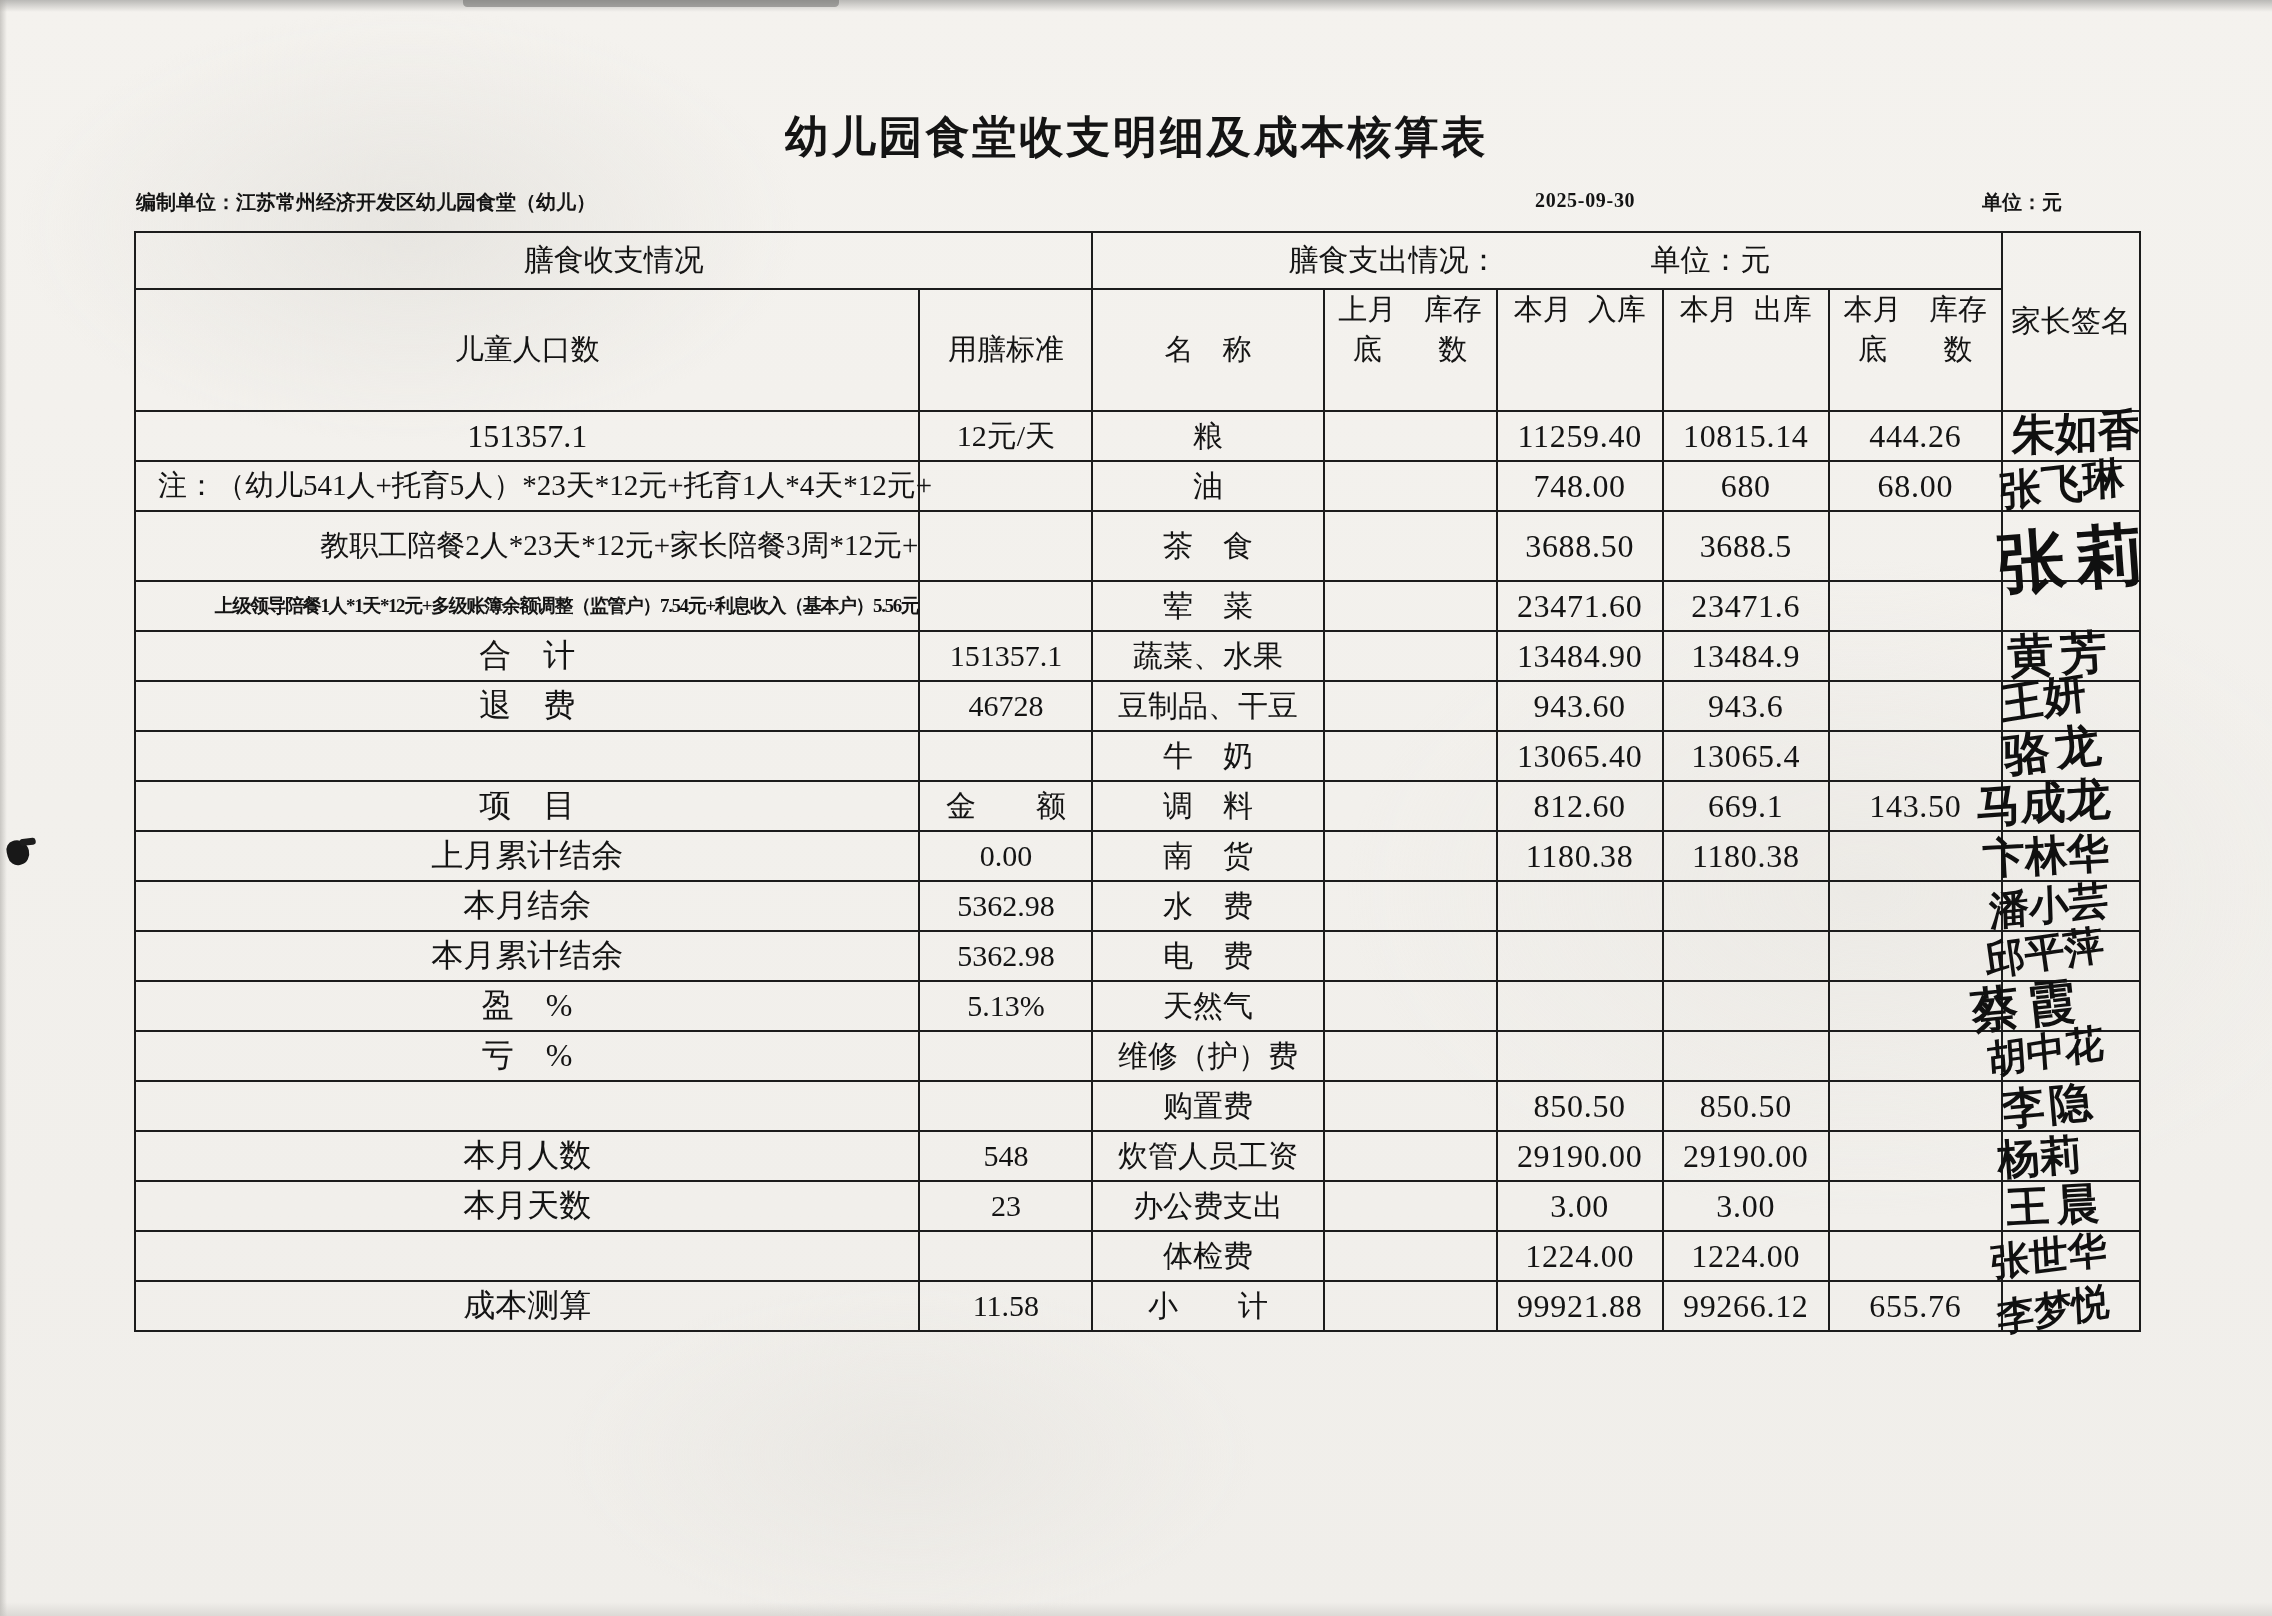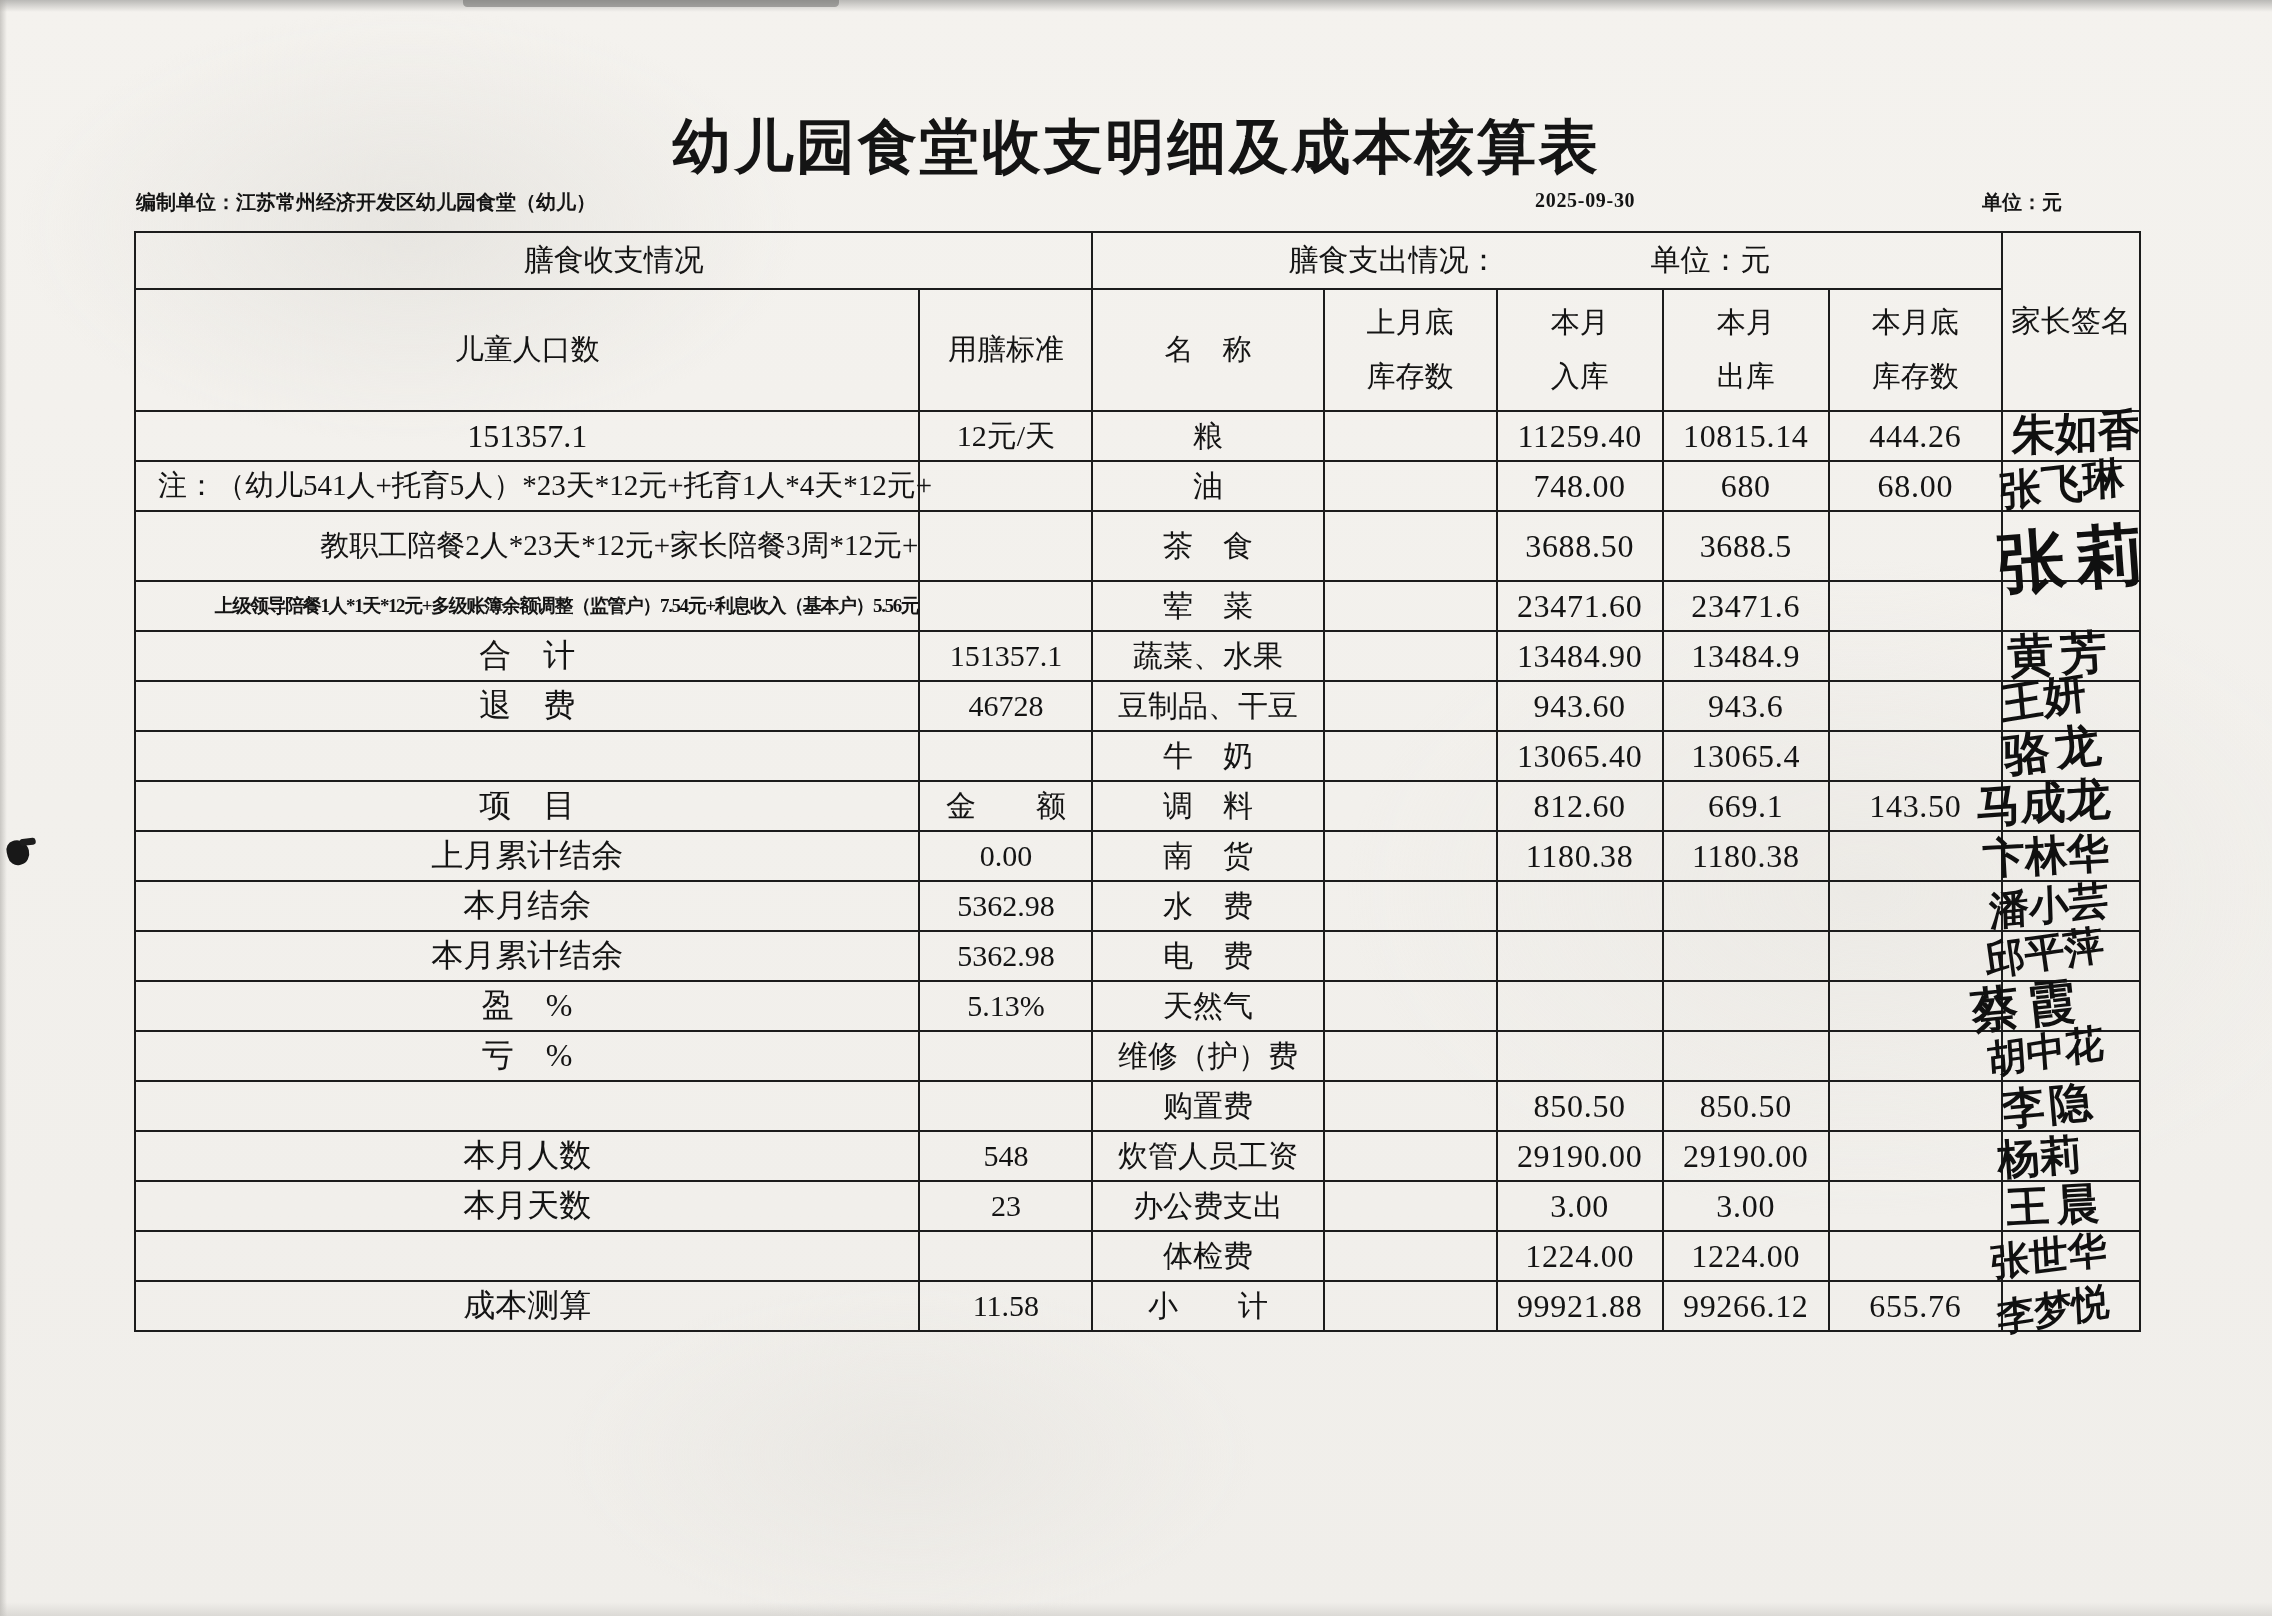--- a/index.html
+++ b/index.html
@@ -17,21 +17,21 @@
 
   
   .edge-top{position:absolute;left:0;top:0;right:0;height:11.6px;background:linear-gradient(#9a9a98,rgba(154,154,152,0));opacity:.65;}
   .edge-top-dark{position:absolute;left:463px;top:0;width:376px;height:6.5px;background:#6e6e6c;opacity:.55;border-radius:0 0 4.3px 4.3px;}
   .edge-left{position:absolute;left:0;top:0;bottom:0;width:6.5px;background:linear-gradient(90deg,#a8a6a2,rgba(168,166,162,0));opacity:.55;}
   .edge-bottom{position:absolute;left:0;right:0;bottom:0;height:14.5px;background:linear-gradient(rgba(190,188,184,0),#c6c4c0);opacity:.5;}
   .ink-blot{position:absolute;left:7.2px;top:840px;width:22px;height:24.6px;background:#181818;border-radius:45% 60% 55% 50%;transform:rotate(-14deg);}
   .ink-blot:after{content:"";position:absolute;left:14.5px;top:1.4px;width:16px;height:6.5px;background:#1d1d1d;border-radius:2.9px;transform:rotate(8deg);}
 
   .doc-title{position:absolute;left:0;top:108px;width:100%;text-align:center;
-    font-size:59px;font-weight:700;letter-spacing:2.9px;}
+    font-size:44px;font-weight:700;letter-spacing:2.9px;}
   .meta{position:absolute;top:189px;font-size:20px;font-weight:700;white-space:nowrap;}
   .meta-prepared{left:136px;}
   .meta-date{left:1535px;letter-spacing:0.7px;}
   .meta-unit{left:1982px;}
 
   table.sheet{
     position:absolute;left:134px;top:231px;
     border-collapse:collapse;table-layout:fixed;
     width:2007px;
   }
@@ -39,21 +39,21 @@
     border:2.9px solid #1c1c1c;
     text-align:center;vertical-align:middle;
     padding:0;font-weight:400;overflow:visible;
   }
   .hrow1 th{height:55px;font-size:30px;}
   .hrow2 th{height:120px;font-size:29px;}
   tbody tr{height:50px;}
   tbody td{font-size:32px;}
 
   .exp-head-flex{display:flex;justify-content:flex-start;align-items:flex-end;padding-left:195px;gap:152px;font-weight:400;}
-  .two-line{display:flex;flex-direction:column;justify-content:space-evenly;height:100%;}
+  .two-line{display:flex;flex-direction:row;justify-content:space-evenly;height:100%;}
   .sig-head{font-size:29px;}
 
   td.c-income-label{font-size:32px;}
   td.c-income-label.left{text-align:right;padding-left:22px;font-size:29px;white-space:nowrap;border-radius:23px;}
   td.c-income-label.small{font-size:19px;font-weight:700;letter-spacing:-1.4px;margin-top:45px;}
   td.c-income-value{font-size:30px;}
   td.c-exp-name{font-size:30px;}
   td.c-num{font-size:32px;letter-spacing:0.7px;}
   td.c-sig{text-align:left;padding-left:5.8px;}
 

